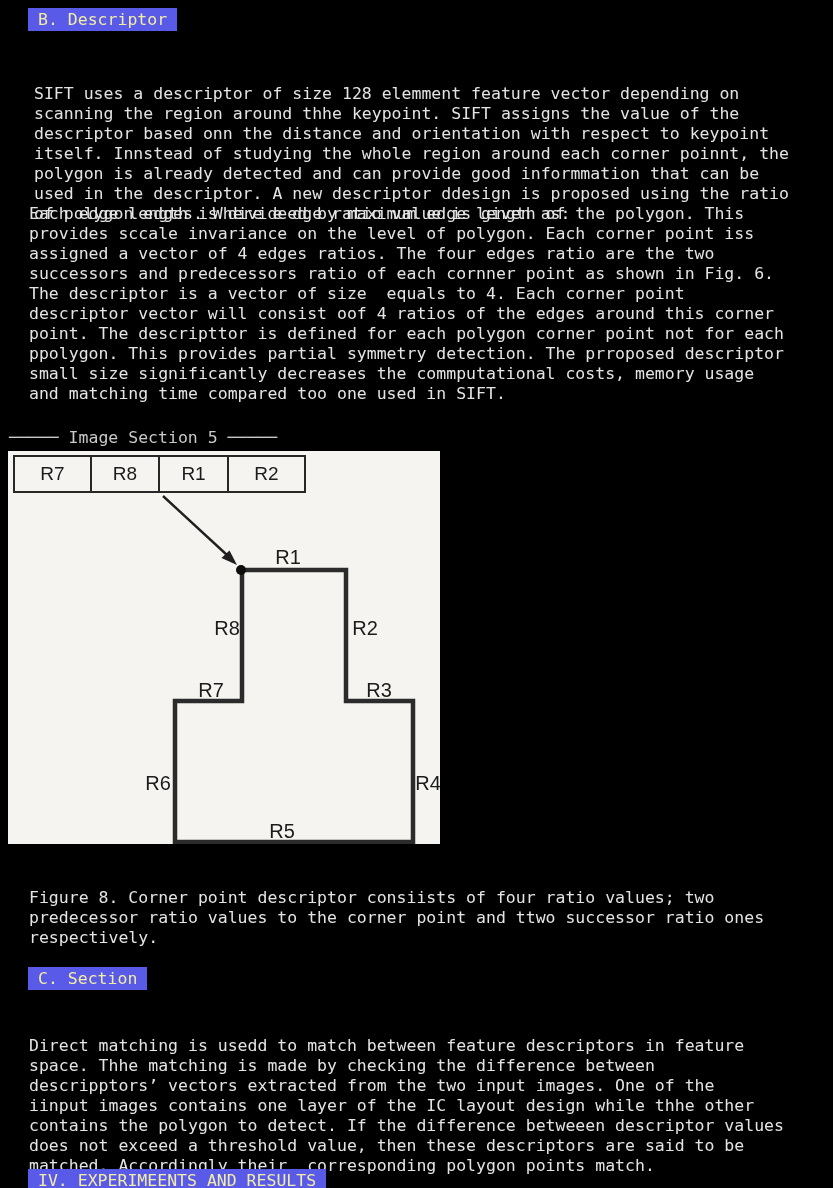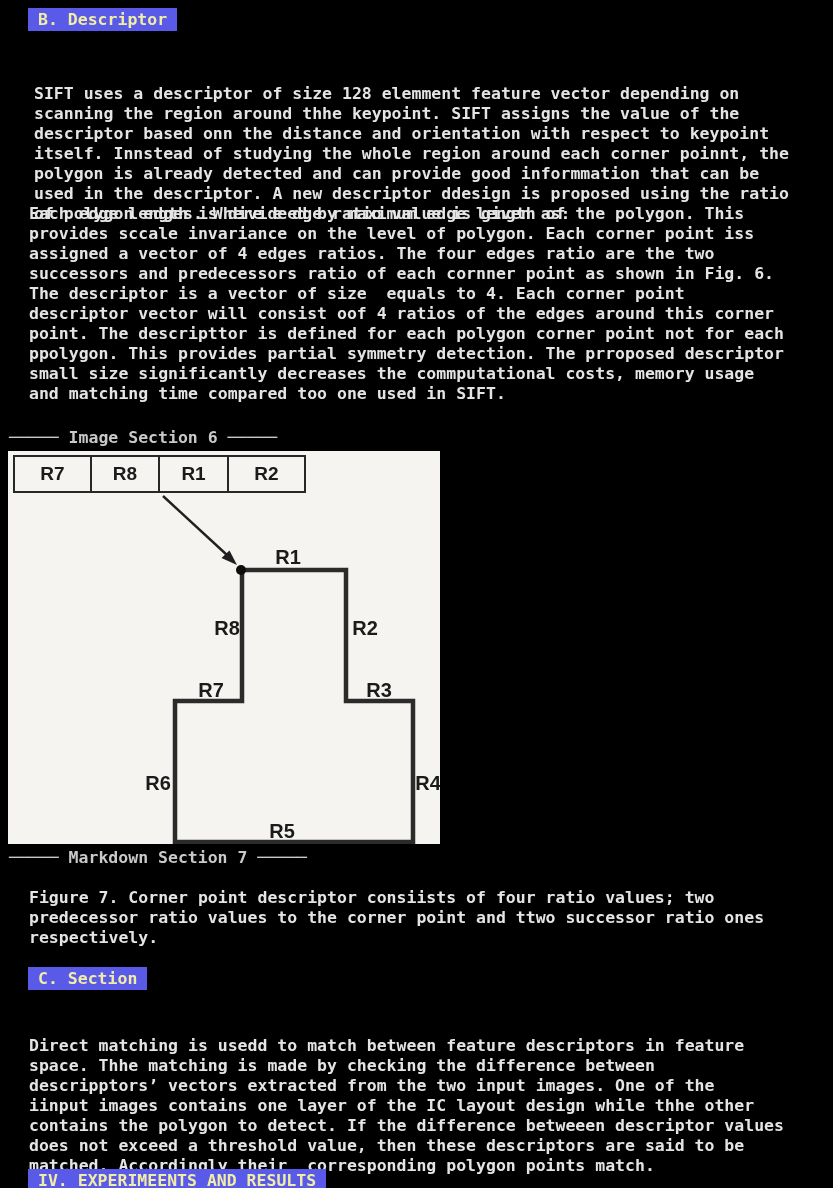--- a/index.html
+++ b/index.html
@@ -14,21 +14,20 @@
   *{margin:0;padding:0;box-sizing:border-box;}
   html,body{background:#111;}
   .page{
     position:relative;
     width:833px;height:1188px;
     background:var(--page-bg);
     overflow:hidden;
     font-family:"DejaVu Sans Mono", monospace;
     font-size:16.5px;
     color:var(--body-fg);
-    font-weight:bold;
   }
   .heading{
     position:absolute;
     display:inline-block;
     background:var(--heading-bg);
     color:var(--heading-fg);
     line-height:23px;
     height:23px;
     padding:0 10px;
     white-space:pre;
@@ -100,21 +99,21 @@
 provides sccale invariance on the level of polygon. Each corner point iss
 assigned a vector of 4 edges ratios. The four edges ratio are the two
 successors and predecessors ratio of each cornner point as shown in Fig. 6.
 The descriptor is a vector of size  equals to 4. Each corner point
 descriptor vector will consist oof 4 ratios of the edges around this corner
 point. The descripttor is defined for each polygon corner point not for each
 ppolygon. This provides partial symmetry detection. The prroposed descriptor
 small size significantly decreases the commputational costs, memory usage
 and matching time compared too one used in SIFT.</div>
 
-  <div class="divider" style="left:9px;top:428px;">───── Image Section 6 ─────</div>
+  <div class="divider" style="left:9px;top:428px;">───── Image Section 5 ─────</div>
 
   <div class="figure">
 
     <svg class="fsvg" viewBox="0 0 432 393">
 
       <line x1="155" y1="45" x2="219" y2="104" stroke="#1f1f1f" stroke-width="2.4"></line>
       <polygon points="229,114 213.5,107 221.5,99.5" fill="#1f1f1f"></polygon>
 
       <path d="M234 119 H338 V250 H405 V391 H167 V250 H234 Z" fill="none" stroke="#2b2b2b" stroke-width="4.5"></path>
 
@@ -132,23 +131,22 @@
 
     <div class="ftable">
       <div class="fcell c0">R7</div>
       <div class="fcell c1">R8</div>
       <div class="fcell c2">R1</div>
       <div class="fcell c3">R2</div>
     </div>
 
   </div>
 
-  <div class="divider" style="left:9px;top:848px;">───── Markdown Section 7 ─────</div>
 
-  <div class="para" style="left:29px;top:888px;">Figure 7. Corner point descriptor consiists of four ratio values; two
+  <div class="para" style="left:29px;top:888px;">Figure 8. Corner point descriptor consiists of four ratio values; two
 predecessor ratio values to the corner point and ttwo successor ratio ones
 respectively.</div>
 
   <div class="heading" style="left:28px;top:967px;">C. Section</div>
 
   <div class="para" style="left:29px;top:1008px;margin-top:28px;">Direct matching is usedd to match between feature descriptors in feature
 space. Thhe matching is made by checking the difference between
 descripptors’ vectors extracted from the two input images. One of the
 iinput images contains one layer of the IC layout design while thhe other
 contains the polygon to detect. If the difference betweeen descriptor values

